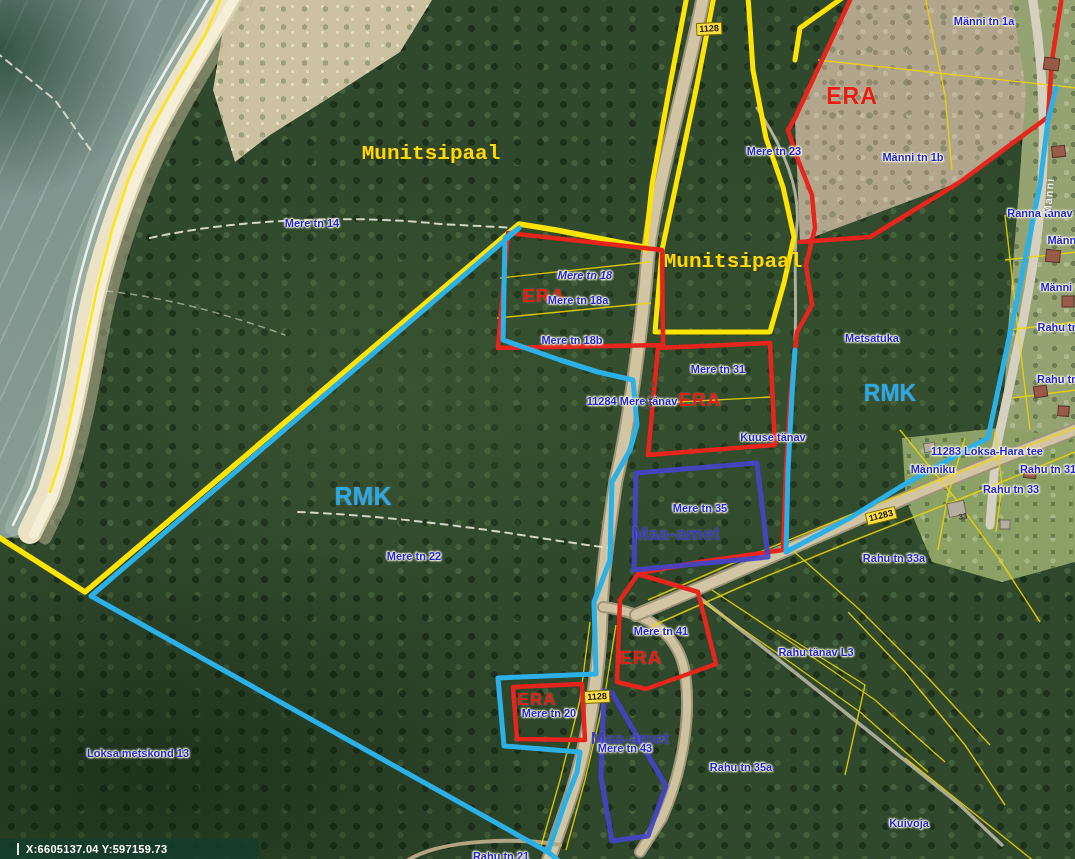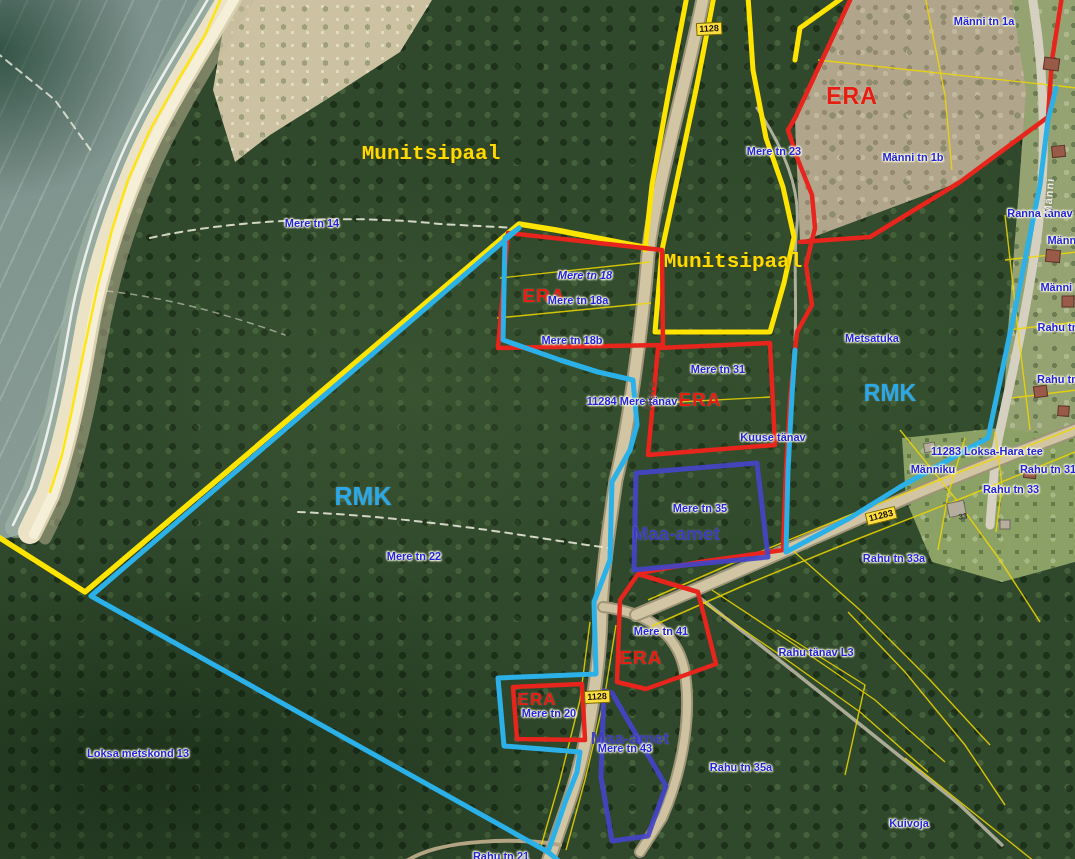--- a/index.html
+++ b/index.html
@@ -241,13 +241,17 @@
       <div class="map-label parcel" style="left: 898px; top: 823px; transform: translate(-50%, -50%); margin-left: 11px;">Kuivoja</div>
       <div class="map-label parcel" style="left: 501px; top: 856px; transform: translate(-50%, -50%);">Rahu tn 21</div>
       <div class="map-label house-number" style="left: 963px; top: 517px; transform: translate(-50%, -50%) rotate(-10deg);">33</div>
       <div class="map-label road-name" style="left: 650px; top: 395px; transform: translate(-50%, -50%) rotate(-83deg);">Mere</div>
       <div class="map-label road-name-light" style="left: 1049px; top: 196px; transform: translate(-50%, -50%) rotate(-85deg);">Männi</div>
       <div class="road-badge" style="left: 709px; top: 29px; transform: translate(-50%, -50%) rotate(-3deg);">1128</div>
       <div class="road-badge" style="left: 881px; top: 516px; transform: translate(-50%, -50%) rotate(-14deg);">11283</div>
       <div class="road-badge" style="left: 597px; top: 697px; transform: translate(-50%, -50%) rotate(-3deg);">1128</div>
     </div>
 
+  <div class="status-bar">
+    <span class="status-tick"></span>
+    <span>X:6605137.04 Y:597159.73</span>
+  </div>
 </div>
 
 </body></html>

